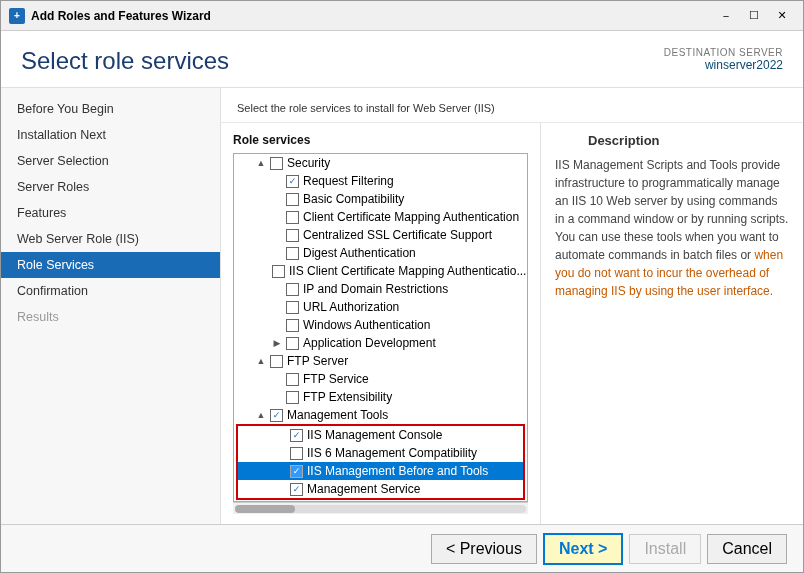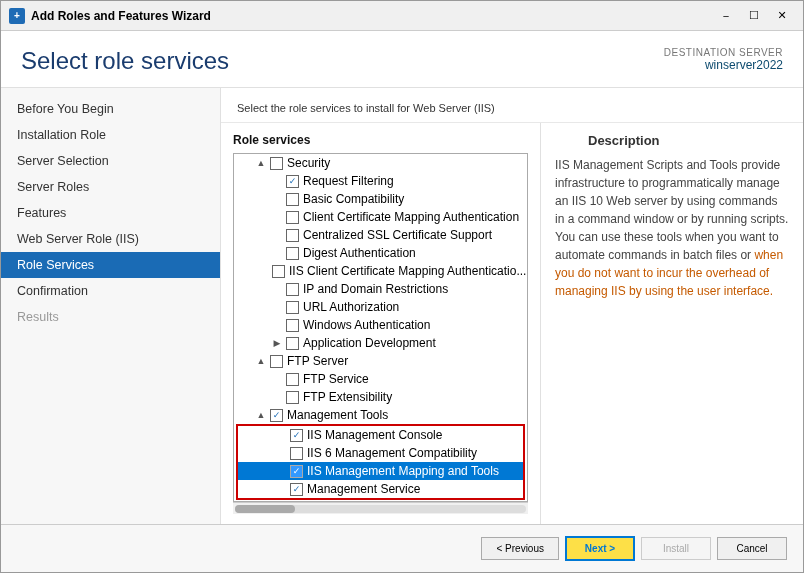--- a/index.html
+++ b/index.html
@@ -258,29 +258,29 @@
       padding: 10px 16px;
       display: flex;
       justify-content: flex-end;
       gap: 6px;
       background: #f7f7f7;
       height: 48px;
       align-items: center;
     }
     .btn {
       padding: 5px 14px;
-      font-size: 10px;
+      font-size: 16px;
       border: 1px solid #aaa;
       background: #f0f0f0;
       cursor: pointer;
       min-width: 70px;
       text-align: center;
     }
     .btn.primary {
-      background: #fde047;
+      background: #fef9c3;
       border: 2px solid #0078d4;
       color: #0078d4;
       font-weight: 600;
     }
     .btn.disabled {
       color: #aaa;
       background: #f5f5f5;
       border-color: #ccc;
       cursor: default;
     }
@@ -315,21 +315,21 @@
       <div class="destination-server">
         <div class="destination-label">DESTINATION SERVER</div>
         <div class="server-name">winserver2022</div>
       </div>
     </div>
 
     <div class="body-area">
 
       <div class="sidebar">
         <div class="sidebar-item">Before You Begin</div>
-        <div class="sidebar-item">Installation Role</div>
+        <div class="sidebar-item">Installation Next</div>
         <div class="sidebar-item">Server Selection</div>
         <div class="sidebar-item">Server Roles</div>
         <div class="sidebar-item">Features</div>
         <div class="sidebar-item">Web Server Role (IIS)</div>
         <div class="sidebar-item active">Role Services</div>
         <div class="sidebar-item">Confirmation</div>
         <div class="sidebar-item disabled">Results</div>
       </div>
 
       <div class="main-content">
@@ -427,21 +427,21 @@
                   <span>IIS Management Console</span>
                 </div>
                 <div class="tree-item indent2">
                   <span class="expand-icon"></span>
                   <span class="checkbox"></span>
                   <span>IIS 6 Management Compatibility</span>
                 </div>
                 <div class="tree-item indent2 selected-blue">
                   <span class="expand-icon"></span>
                   <span class="checkbox checked" style="border-color:#aaa; background:#3399ff; color:white;">✓</span>
-                  <span>IIS Management Mapping and Tools</span>
+                  <span>IIS Management Before and Tools</span>
                 </div>
                 <div class="tree-item indent2">
                   <span class="expand-icon"></span>
                   <span class="checkbox checked">✓</span>
                   <span>Management Service</span>
                 </div>
               </div>
             </div>
 
             <div class="scrollbar-area">

